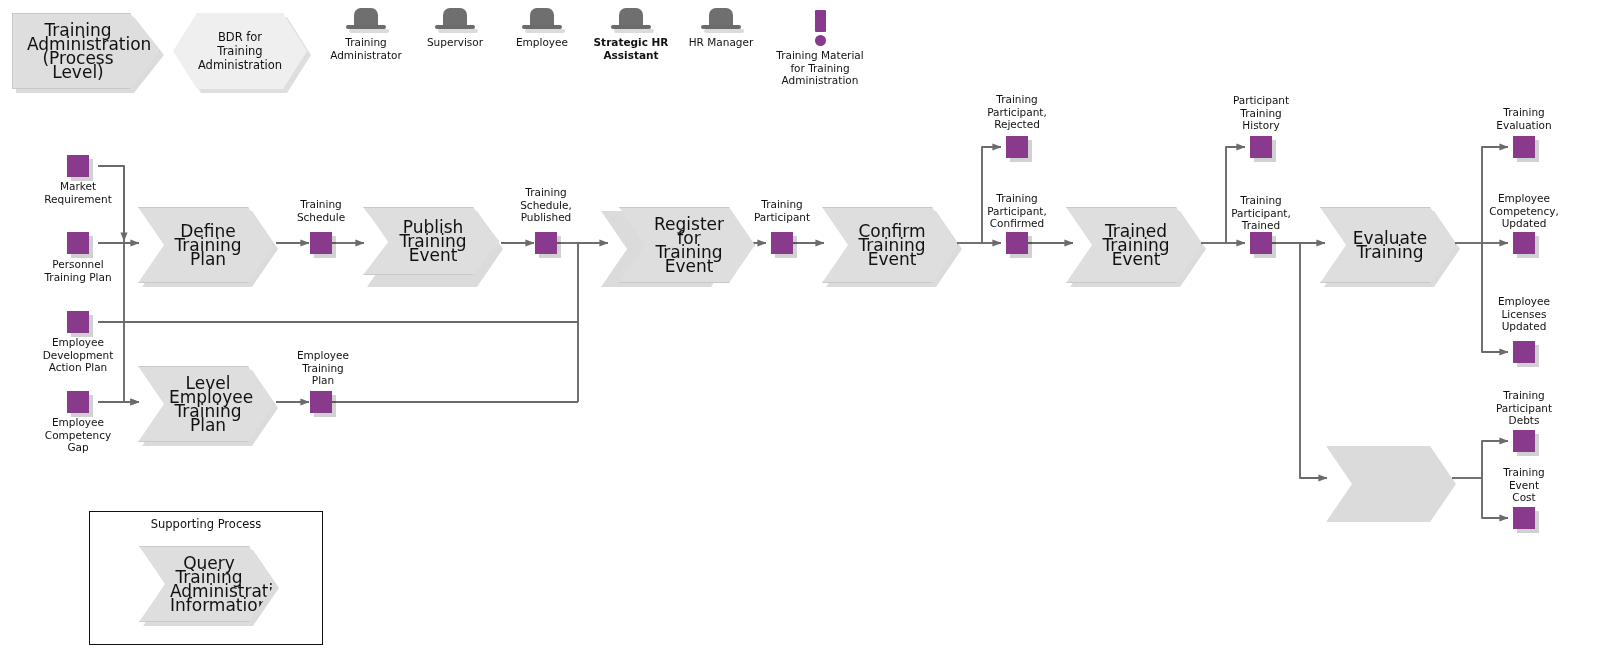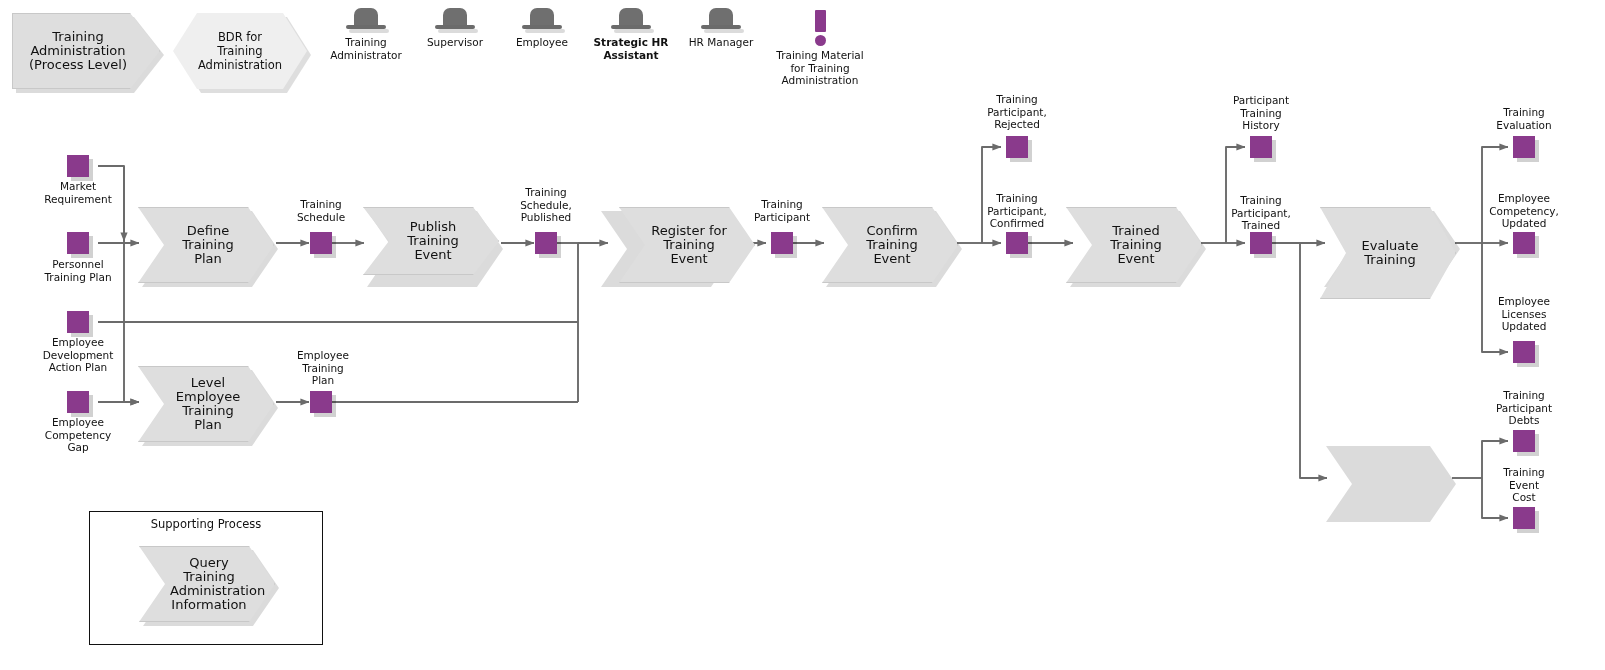--- a/index.html
+++ b/index.html
@@ -22,21 +22,21 @@
     pointer-events:none;
   }
 
   
   .chevron{
     position:absolute;
     background:#dedede;
     border:1px solid #c8c8c8;
     display:flex;align-items:center;justify-content:center;
     text-align:center;
-    font-size:13px;
+    font-size:17px;
     line-height:14px;
     color:#111;
     clip-path:polygon(0 0, calc(100% - 26px) 0, 100% 50%, calc(100% - 26px) 100%, 0 100%, 26px 50%);
     box-sizing:border-box;
     padding:0 26px 0 30px;
   }
   .chevron .lbl{display:block;width:100%;}
   .chev-shadow{
     position:absolute;
     background:rgba(0,0,0,0.14);
@@ -284,21 +284,21 @@
 Training Event</span>
   </div>
 
   <div class="chev-shadow" style="left:1070px;top:211px;width:136px;height:76px;"></div>
   <div class="chevron" style="left:1066px;top:207px;width:136px;height:76px;">
     <span class="lbl" style="white-space: pre-line;">Trained
 Training Event</span>
   </div>
 
   <div class="chev-shadow" style="left:1324px;top:211px;width:136px;height:76px;"></div>
-  <div class="chevron" style="left:1320px;top:207px;width:136px;height:92px;">
+  <div class="chevron" style="left:1320px;top:207px;width:136px;height:76px;">
     <span class="lbl" style="white-space: pre-line;">Evaluate
 Training</span>
   </div>
 
   <div class="chev-shadow" style="left:142px;top:370px;width:136px;height:76px;"></div>
   <div class="chevron" style="left:138px;top:366px;width:136px;height:76px;">
     <span class="lbl" style="white-space: pre-line;">Level
 Employee
 Training Plan</span>
   </div>

